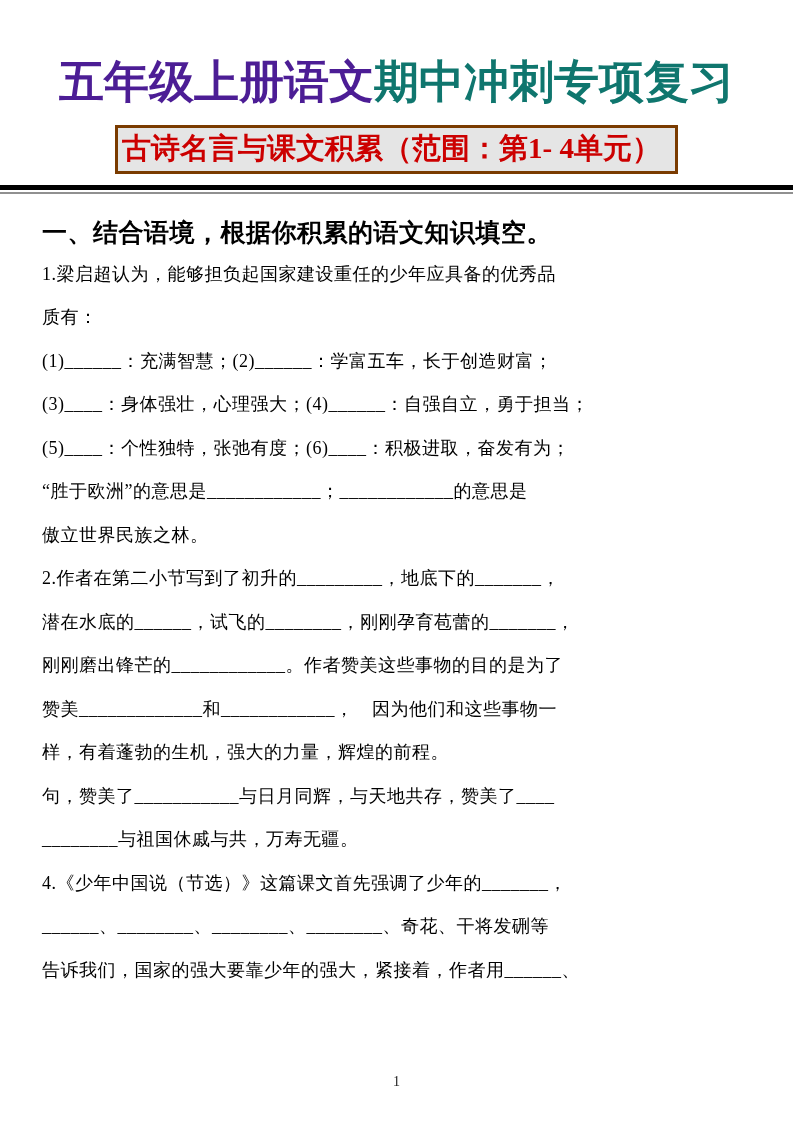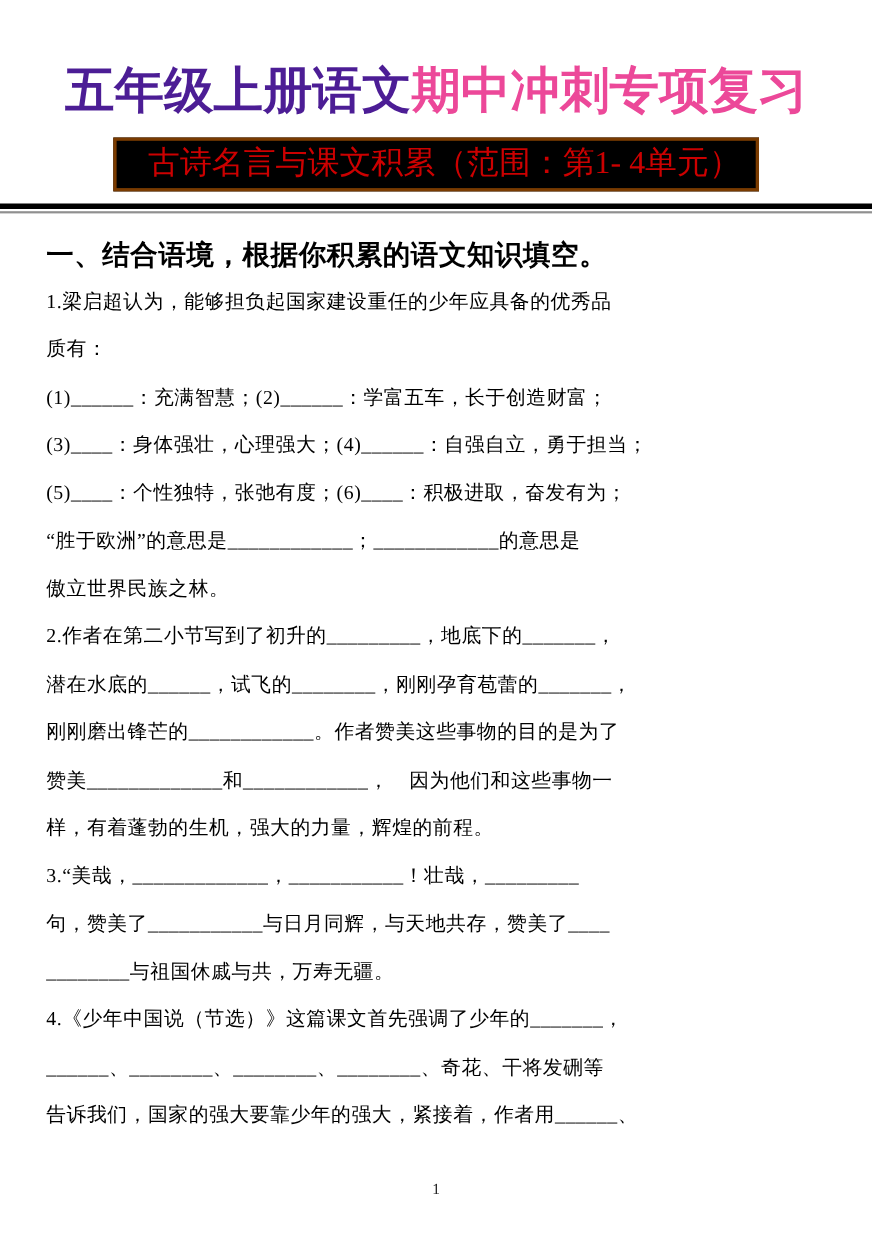--- a/index.html
+++ b/index.html
@@ -17,31 +17,31 @@
   .title {
     margin-top: 54px;
     text-align: center;
     font-size: 45px;
     font-weight: bold;
     line-height: 1.25;
     font-family: "Liberation Serif", "DejaVu Serif", serif;
     white-space: nowrap;
   }
   .title .t-black { color: #4c1d95; }
-  .title .t-red   { color: #ec4899; }
+  .title .t-red   { color: #0f766e; }
   .subtitle-row { text-align: center; margin-top: 15px; }
   .subtitle {
     display: inline-block;
-    background: #000000;
+    background: #e5e5e5;
     border: 3px solid #7A3B00;
     color: #CC0000;
     font-size: 29px;
-    font-weight: normal;
+    font-weight: bold;
     line-height: 1.25;
-    padding: 2px 14px 4px 29px;
+    padding: 2px 14px 4px 4px;
     white-space: nowrap;
   }
   .divider { margin-top: 11px; }
   .divider .rule-black { height: 5px; background: #000000; }
   .divider .rule-gray  { height: 2px; background: #909090; margin-top: 2px; }
   .content { padding: 17px 46px 0 42px; }
   .section-heading {
     font-family: "Liberation Sans", "DejaVu Sans", sans-serif;
     font-weight: bold;
     font-size: 25px;
@@ -88,21 +88,20 @@
     <div class="line">(1)______：充满智慧；(2)______：学富五车，长于创造财富；</div>
     <div class="line">(3)____：身体强壮，心理强大；(4)______：自强自立，勇于担当；</div>
     <div class="line">(5)____：个性独特，张弛有度；(6)____：积极进取，奋发有为；</div>
     <div class="line">“胜于欧洲”的意思是____________；____________的意思是</div>
     <div class="line">傲立世界民族之林。</div>
     <div class="line">2.作者在第二小节写到了初升的_________，地底下的_______，</div>
     <div class="line">潜在水底的______，试飞的________，刚刚孕育苞蕾的_______，</div>
     <div class="line">刚刚磨出锋芒的____________。作者赞美这些事物的目的是为了</div>
     <div class="line">赞美_____________和____________，　因为他们和这些事物一</div>
     <div class="line">样，有着蓬勃的生机，强大的力量，辉煌的前程。</div>
-    <div class="line">3.“美哉，_____________，___________！壮哉，_________</div>
     <div class="line">句，赞美了___________与日月同辉，与天地共存，赞美了____</div>
     <div class="line">________与祖国休戚与共，万寿无疆。</div>
     <div class="line">4.《少年中国说（节选）》这篇课文首先强调了少年的_______，</div>
     <div class="line">______、________、________、________、奇花、干将发硎等</div>
     <div class="line">告诉我们，国家的强大要靠少年的强大，紧接着，作者用______、</div>
   </div>
 
   <div class="page-number">1</div>
 
 </div>

